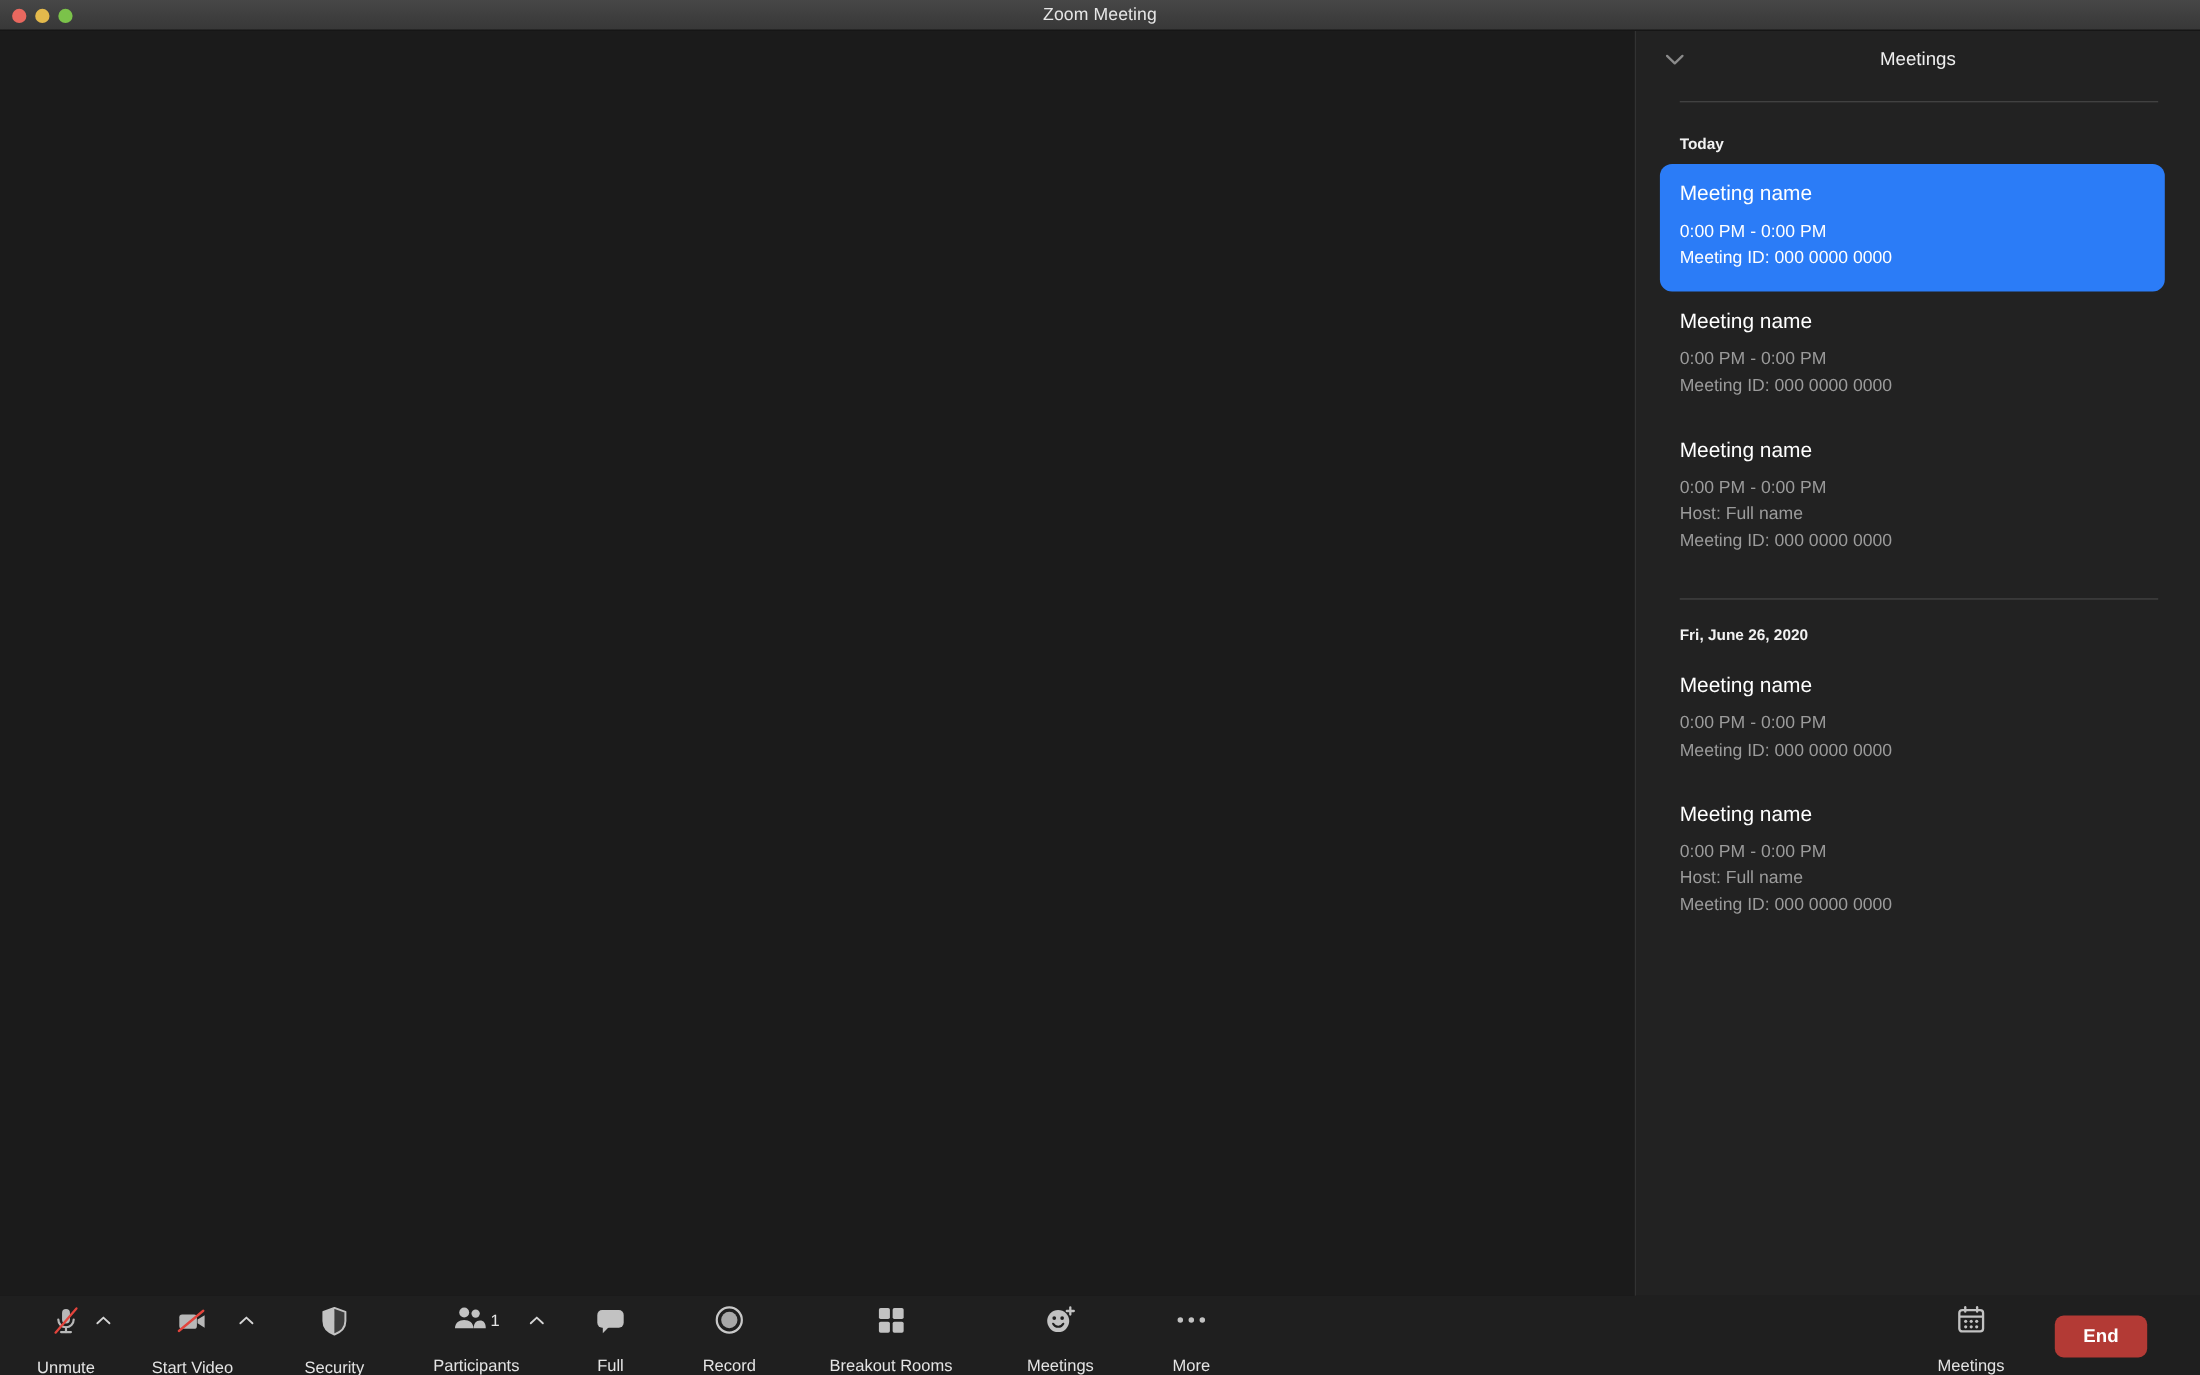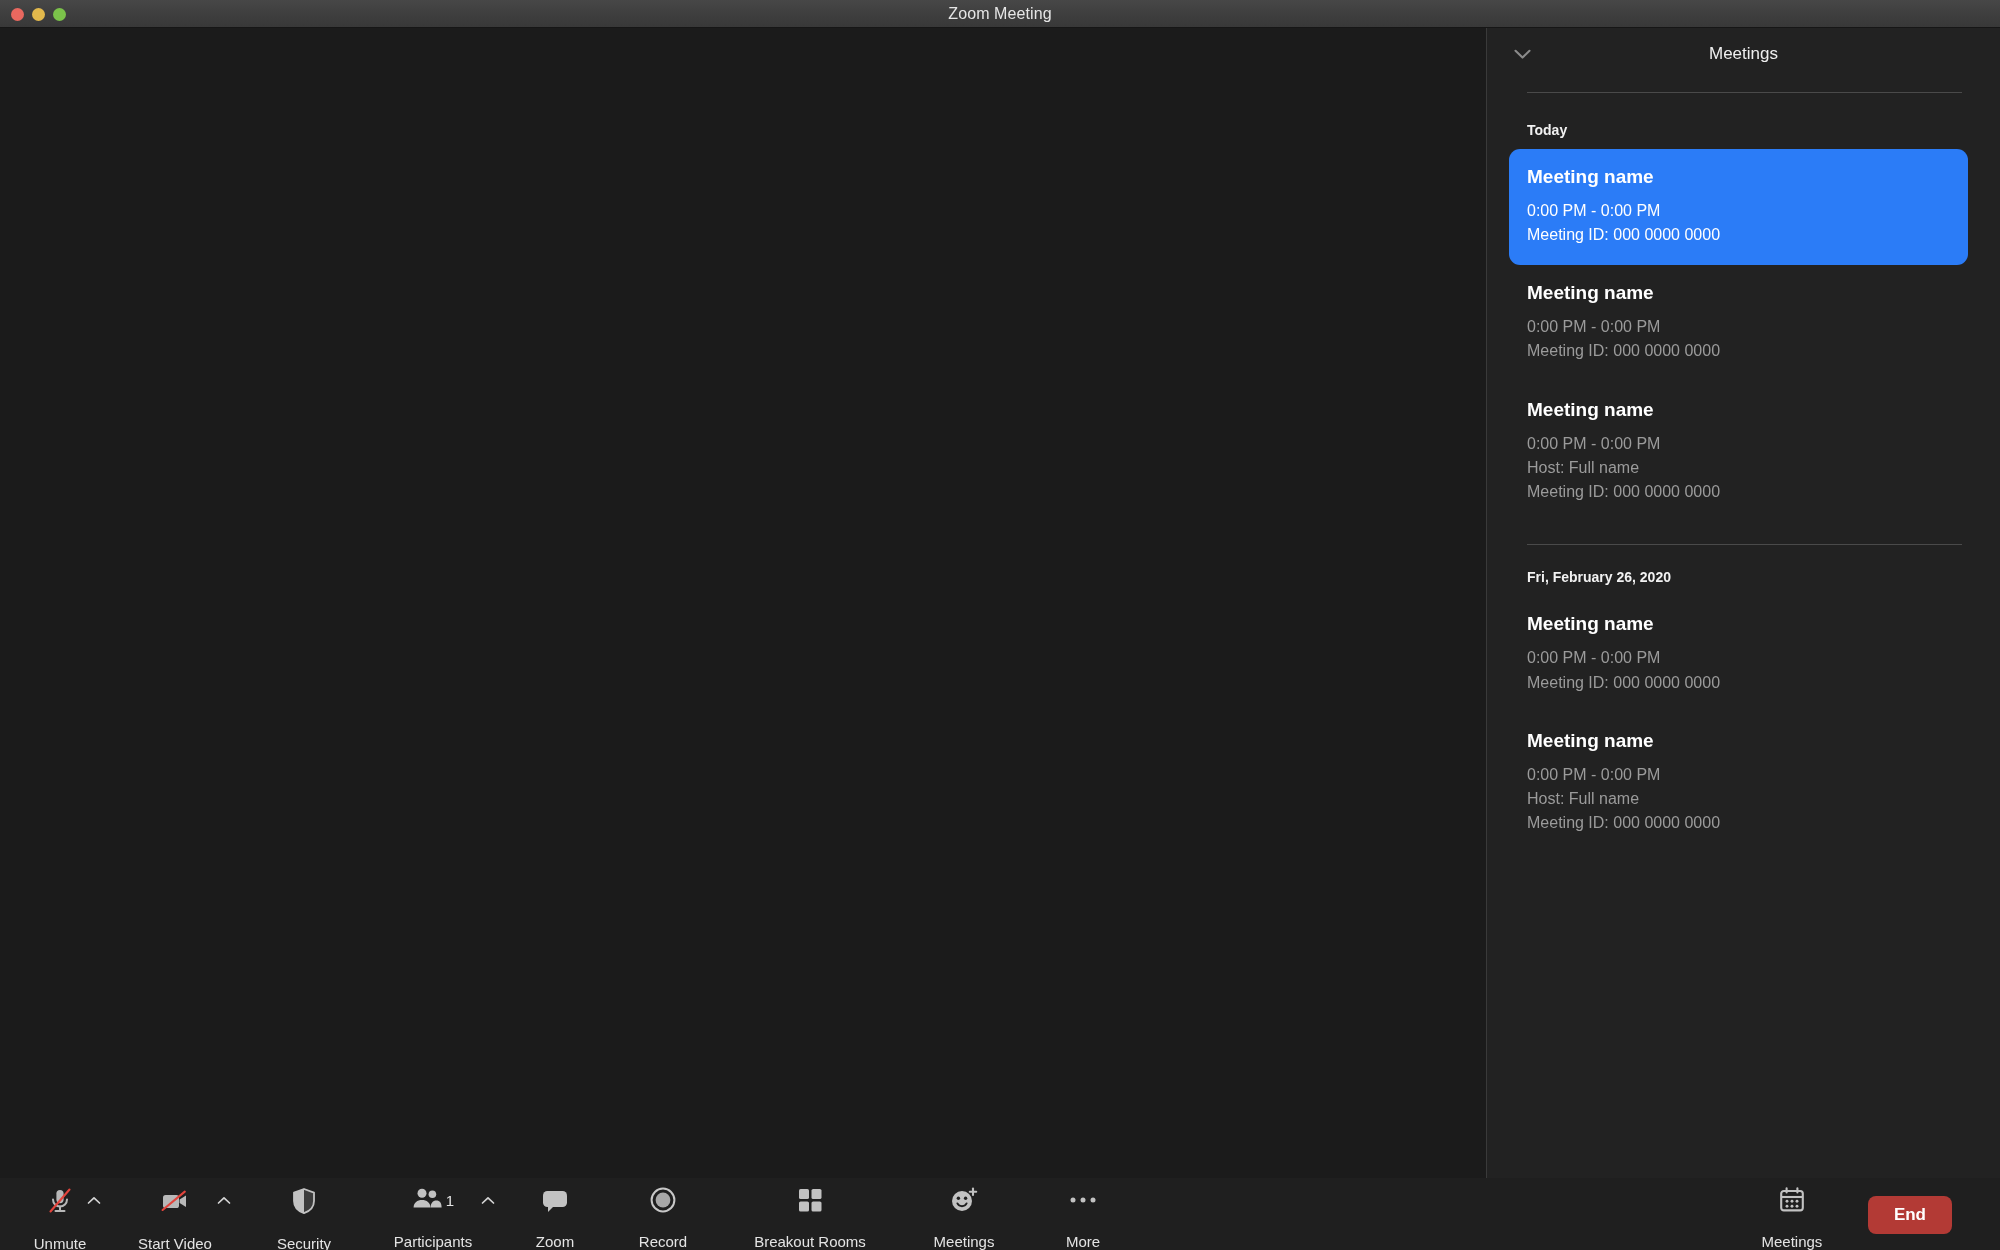--- a/index.html
+++ b/index.html
@@ -145,21 +145,21 @@
     cursor: pointer;
   }
   .meeting-card.selected {
     background: #2b7cf7;
     padding: 16px 0 18px 18px;
     margin: 0 -6px 0 -18px;
   }
 
   .meeting-name {
     font-size: 19px;
-    font-weight: bold;
+    font-weight: normal;
     color: #ffffff;
     line-height: 1.25;
     margin-bottom: 10px;
   }
   .meeting-meta {
     font-size: 16px;
     line-height: 1.52;
     color: #9b9b9b;
   }
   .meeting-card.selected .meeting-meta {
@@ -312,21 +312,21 @@
 
         <div class="meeting-card">
           <div class="meeting-name">Meeting name</div>
           <div class="meeting-meta">0:00 PM - 0:00 PM</div>
           <div class="meeting-meta">Host: Full name</div>
           <div class="meeting-meta">Meeting ID: 000 0000 0000</div>
         </div>
 
         <div class="group-divider"></div>
 
-        <div class="group-label subsequent">Fri, February 26, 2020</div>
+        <div class="group-label subsequent">Fri, June 26, 2020</div>
 
         <div class="meeting-card">
           <div class="meeting-name">Meeting name</div>
           <div class="meeting-meta">0:00 PM - 0:00 PM</div>
           <div class="meeting-meta">Meeting ID: 000 0000 0000</div>
         </div>
 
         <div class="meeting-card">
           <div class="meeting-name">Meeting name</div>
           <div class="meeting-meta">0:00 PM - 0:00 PM</div>
@@ -405,21 +405,21 @@
       </span>
     </div>
 
     <div class="tb-item" style="min-width:70px;margin-left:24px">
       <span class="tb-icon">
         <svg width="30" height="26" viewBox="0 0 30 26" aria-hidden="true">
           <rect x="3" y="4" width="24" height="16" rx="4.4" fill="#c2c2c2"></rect>
           <path d="M8 19 L8 25 L14 19 z" fill="#c2c2c2"></path>
         </svg>
       </span>
-      <span class="tb-label">Zoom</span>
+      <span class="tb-label">Full</span>
     </div>
 
 
     <div class="tb-item" style="min-width:94px;margin-left:26px">
       <span class="tb-icon">
         <svg width="28" height="28" viewBox="0 0 28 28" aria-hidden="true">
           <circle cx="14" cy="14" r="11.4" fill="none" stroke="#c8c8c8" stroke-width="2"></circle>
           <circle cx="14" cy="14" r="7.4" fill="#a8a8a8"></circle>
         </svg>
       </span>

